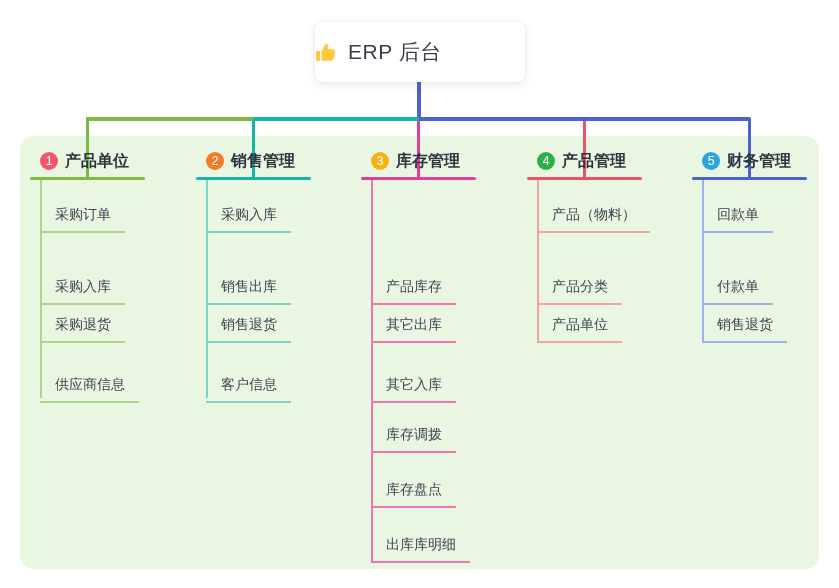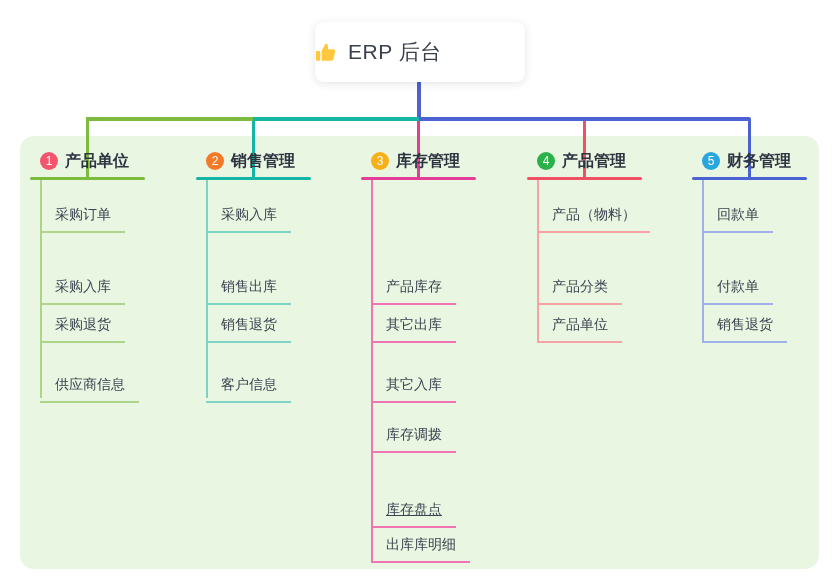--- a/index.html
+++ b/index.html
@@ -57,21 +57,21 @@
     position:absolute;top:180px;left:calc(var(--ux) + 10px);width:2px;
     background:var(--childline);
   }
   .n3{height:163px;} .n4{height:218px;} .n7{height:383px;}
   .child{
     position:absolute;left:calc(var(--ux) + 10px);
     font-size:14px;line-height:18px;color:#3d4250;white-space:nowrap;
     padding:0 14px 8px 15px;border-bottom:2px solid var(--childline);text-align:right;
   }
   .r0{top:205px;} .r1{top:277px;} .r2{top:315px;} .r3{top:375px;}
-  .r4{top:425px;} .r5{top:500px;text-decoration:underline;} .r6{top:535px;}
+  .r4{top:425px;} .r5{top:480px;} .r6{top:535px;}
 </style>
 </head>
 <body>
 
 <div class="canvas">
 
   <div class="panel" style="background: rgb(233, 246, 226);"></div>
 
   <div class="vline root-drop" style="background: rgb(76, 98, 211);"></div>
   <div class="hline bus bus-left" style="background: rgb(124, 187, 62);"></div>

